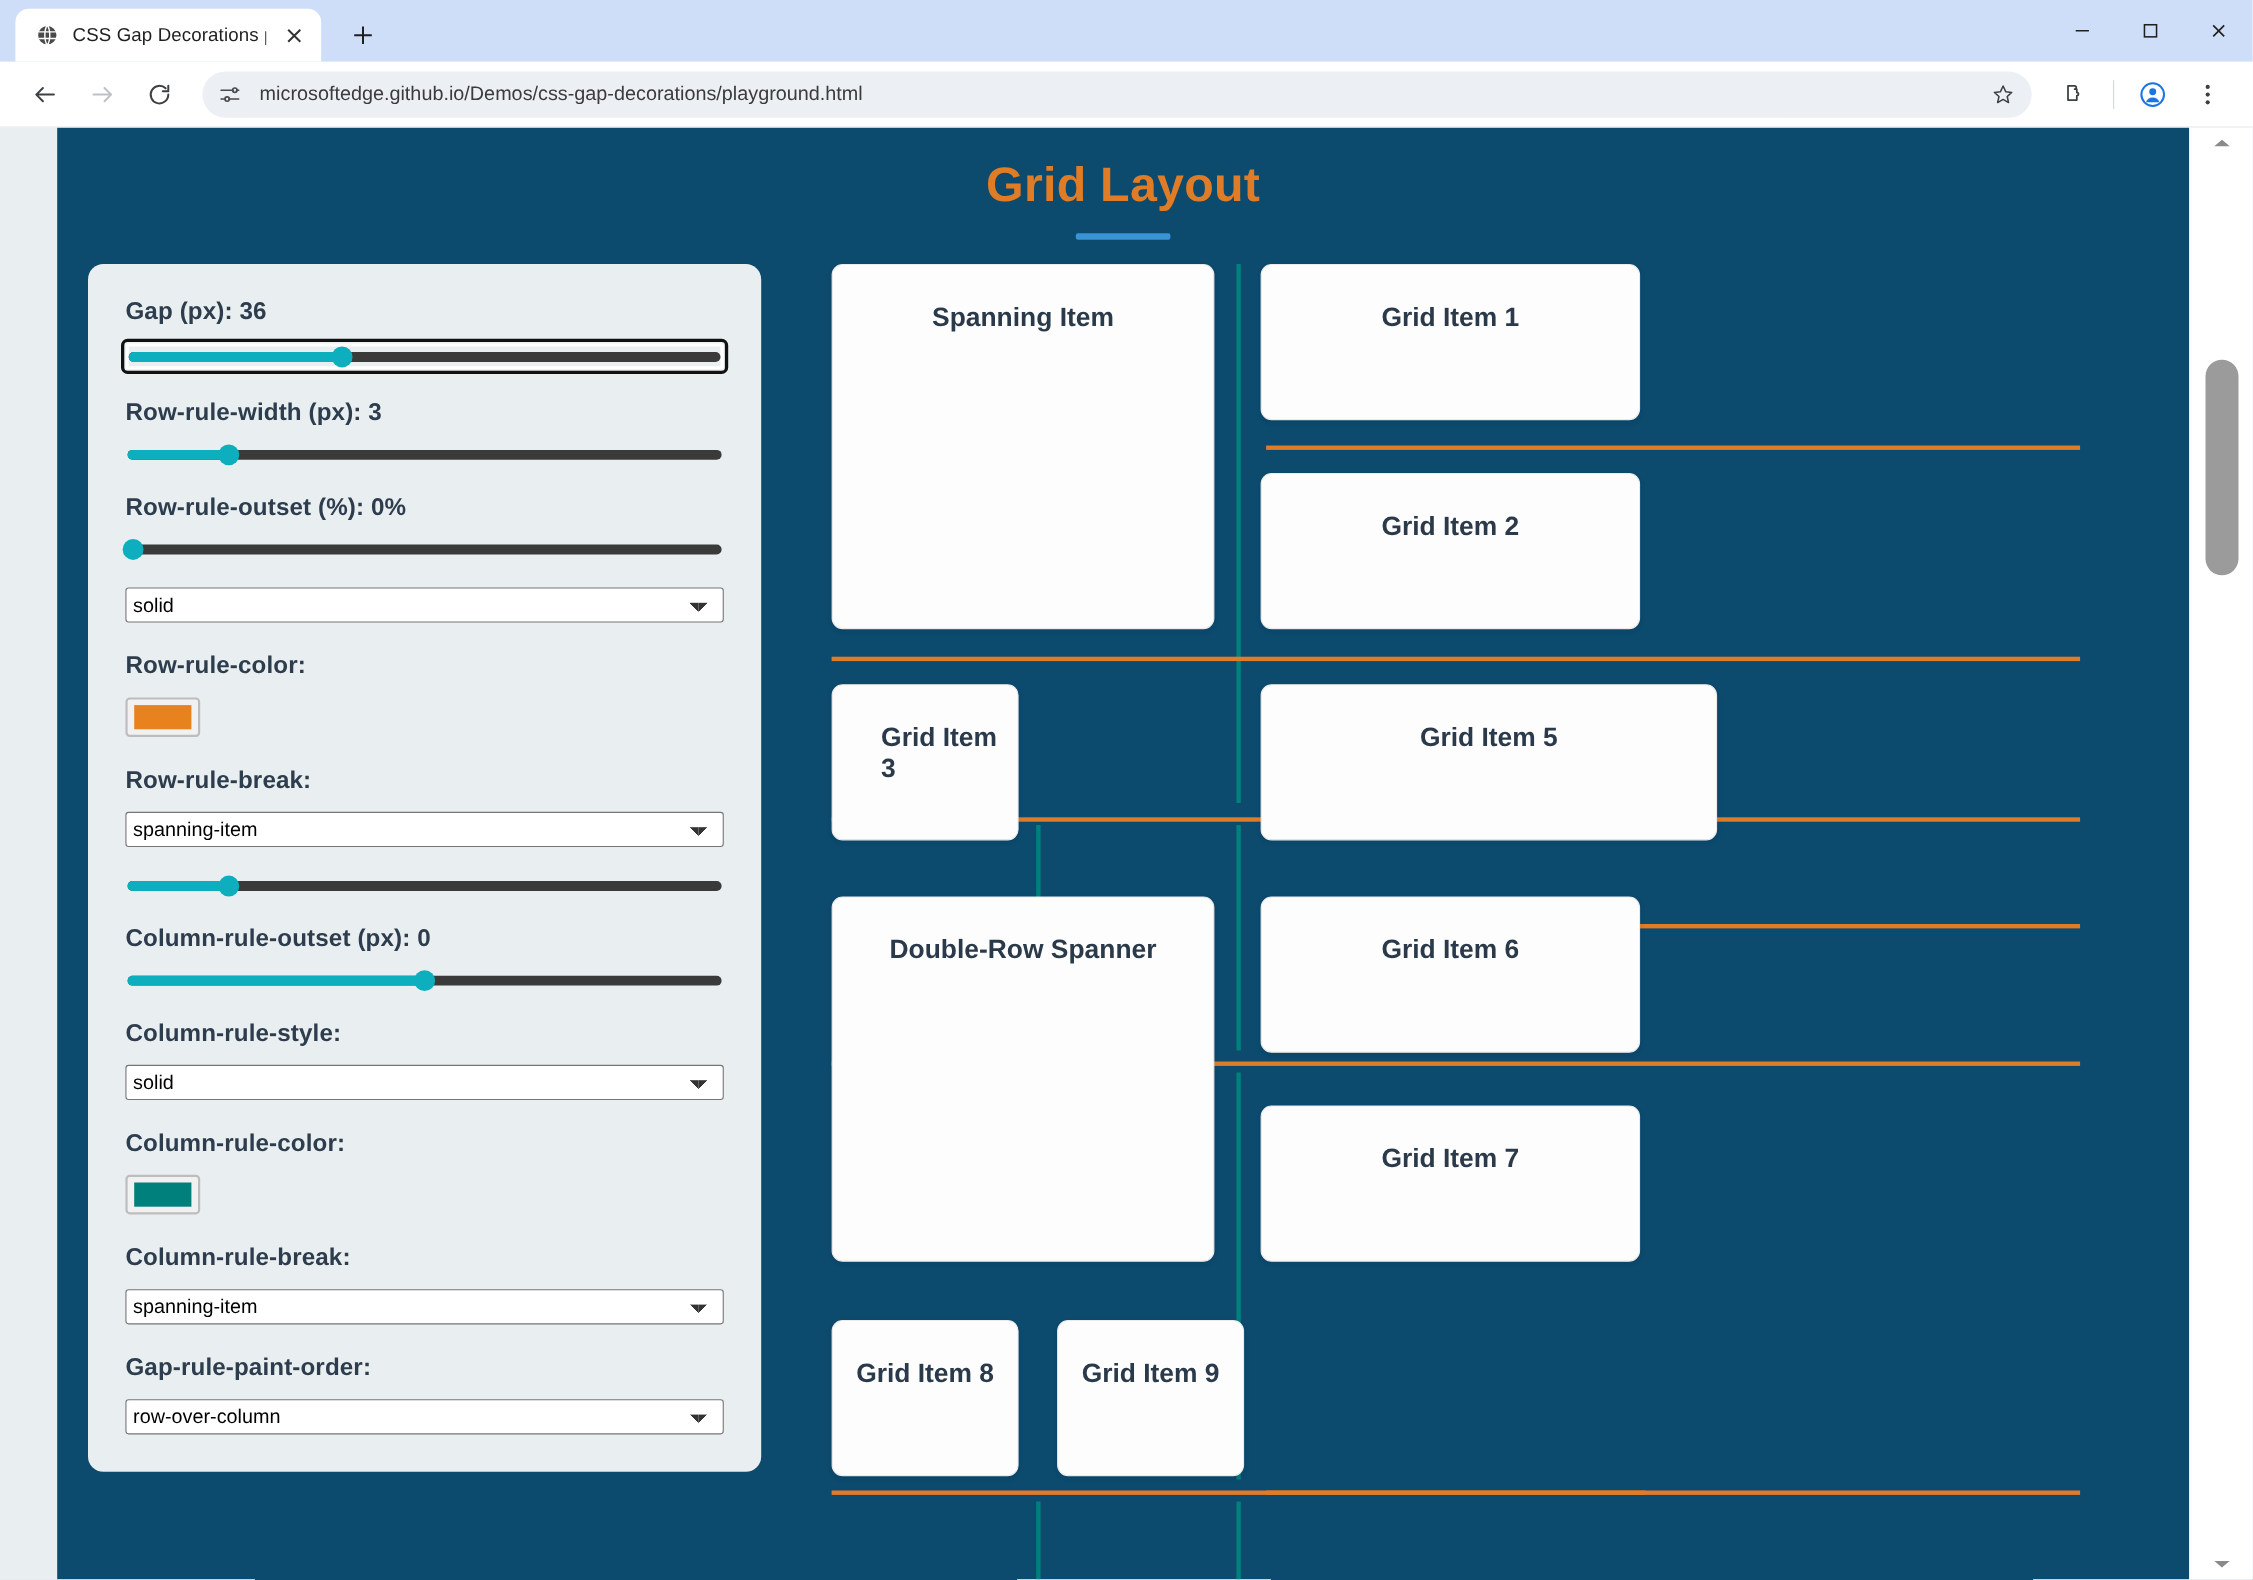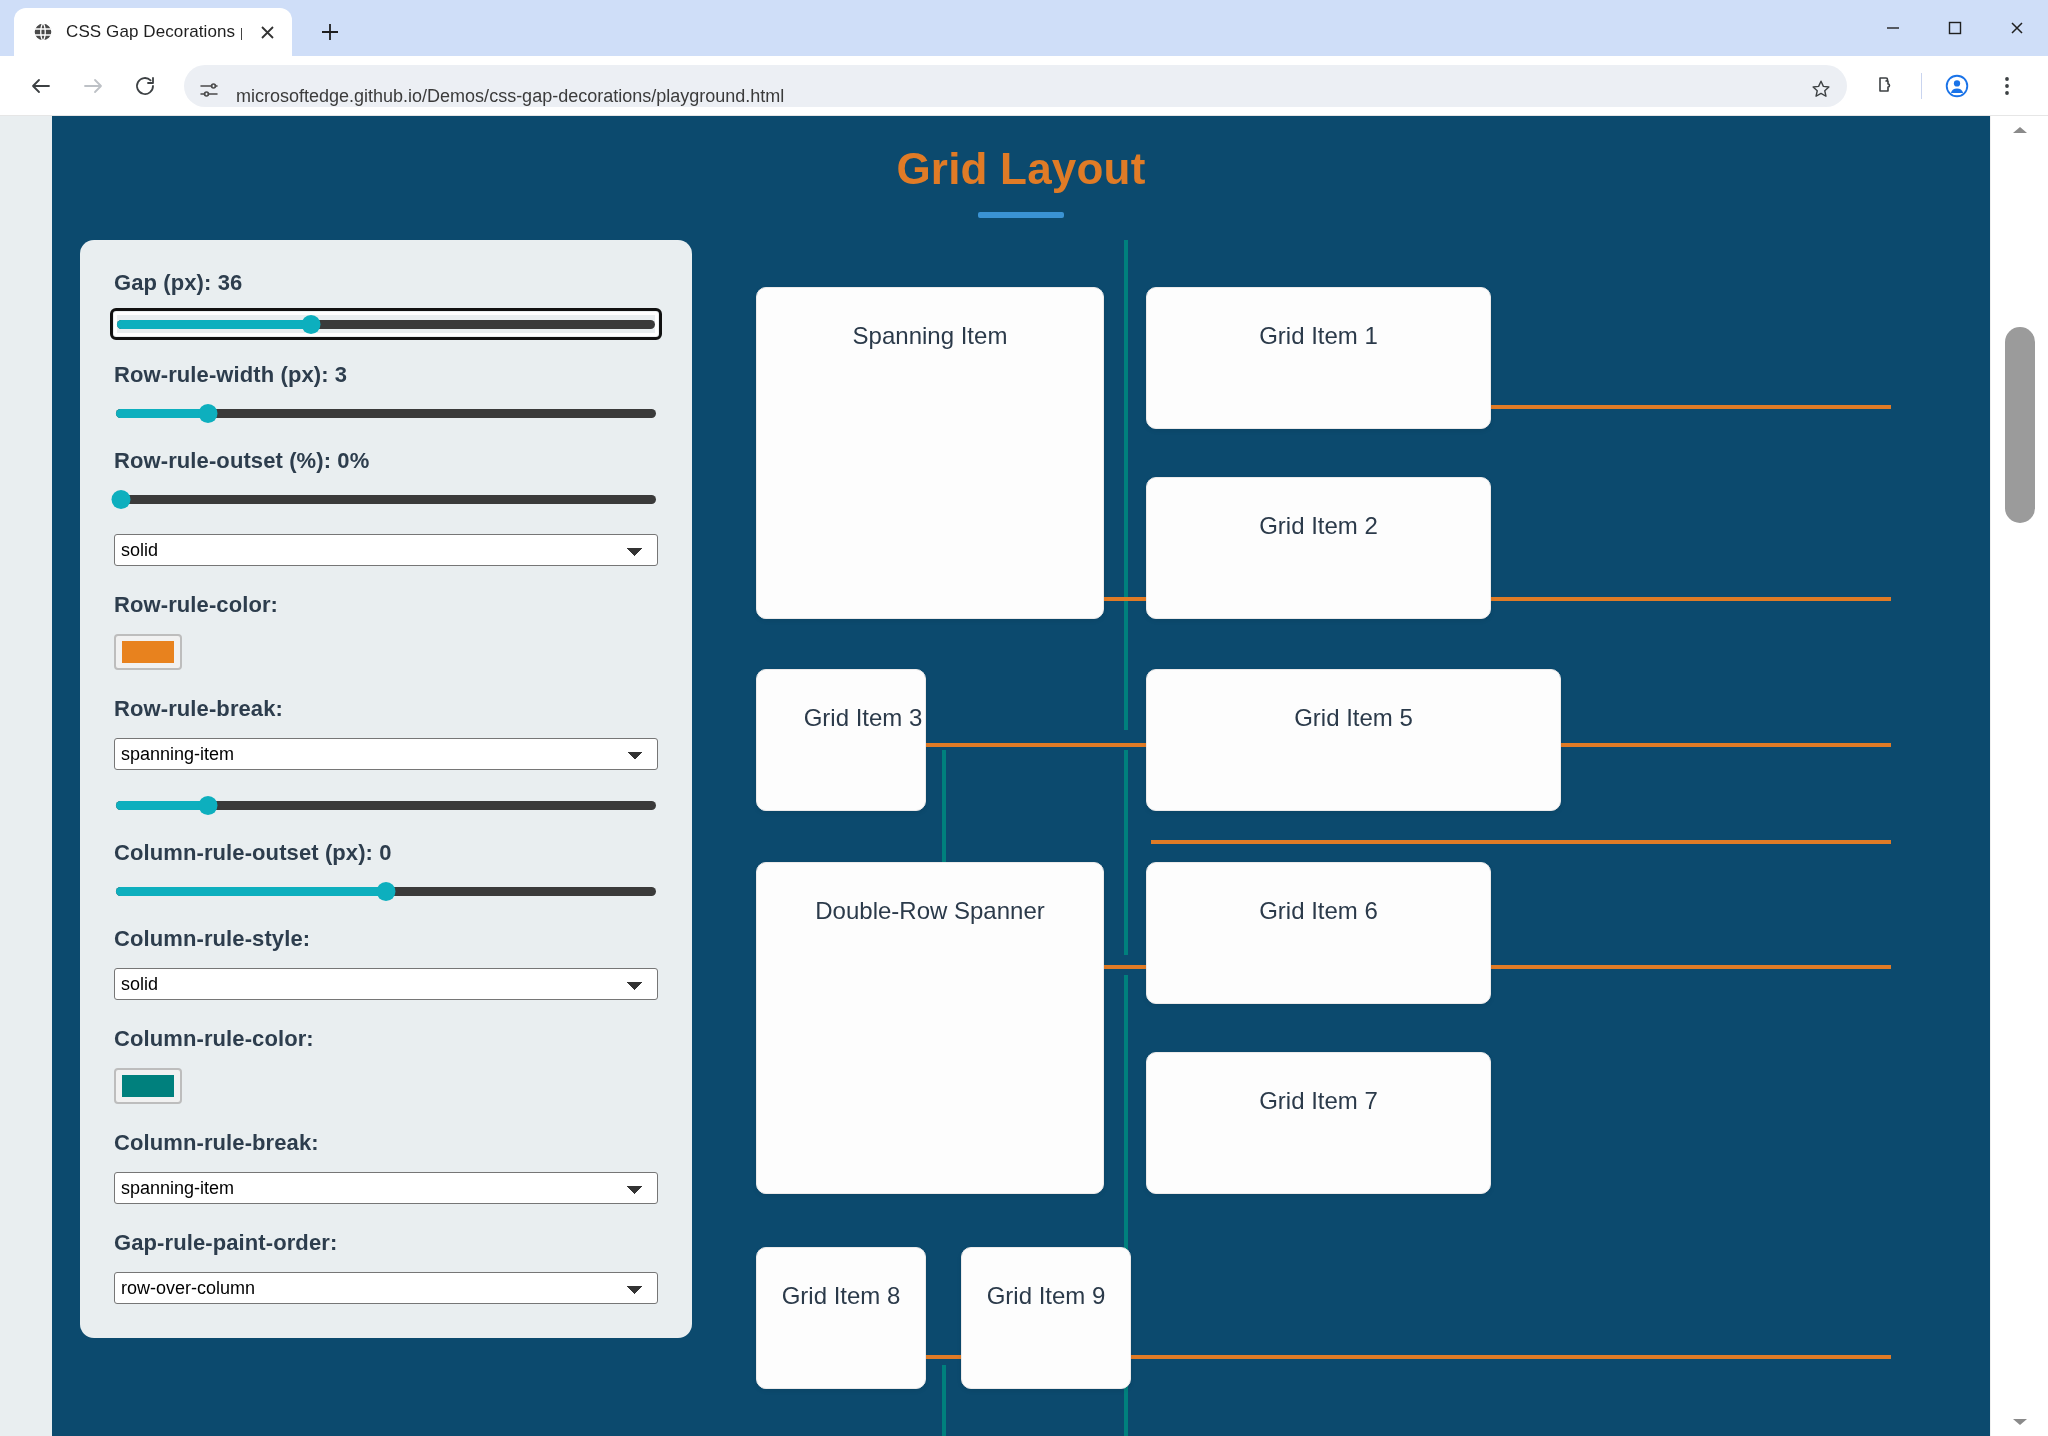--- a/index.html
+++ b/index.html
@@ -41,21 +41,21 @@
 
   .toolbar {
     height: 60px; background: #ffffff; display: flex; align-items: center;
     padding: 0 18px; gap: 6px; flex: 0 0 60px; border-bottom: 1px solid #e6e6e6;
   }
   .navbtn { width: 46px; height: 46px; display: flex; align-items: center; justify-content: center;
             border-radius: 50%; color: #3c4043; }
   .navbtn.dim { color: #bdc1c6; }
   .omnibox {
     flex: 1 1 auto; height: 42px; background: #eceff4; border-radius: 22px;
-    display: flex; align-items: flex-end; padding: 0 8px 0 8px; margin: 0 10px; gap: 10px;
+    display: flex; align-items: center; padding: 0 8px 0 8px; margin: 0 10px; gap: 10px;
   }
   .omni-icon { width: 34px; height: 34px; display:flex; align-items:center; justify-content:center;
                border-radius: 50%; flex: 0 0 34px; }
   .omni-url { flex: 1 1 auto; font-size: 18px; color: #3b3b3b; white-space: nowrap; overflow: hidden; }
   .omni-star { width: 36px; height: 36px; display:flex; align-items:center; justify-content:center; flex:0 0 36px; }
   .tb-right { display: flex; align-items: center; gap: 4px; }
   .tb-btn { width: 46px; height: 46px; display:flex; align-items:center; justify-content:center; border-radius:50%; }
   .tb-sep { width: 1px; height: 26px; background: #c9d4ef; margin: 0 8px; }
 
   
@@ -120,21 +120,21 @@
 
   
   .grid-demo {
     flex: 1 1 auto; position: relative; min-height: 1120px;
   }
   .gcell {
     position: absolute; background: #fdfdfd; border: 1px solid #eceaea; border-radius: 10px;
     box-shadow: 0 2px 5px rgba(0,0,0,.07);
     display: flex; align-items: flex-start; justify-content: center;
     padding-top: 34px;
-    font-size: 24px; font-weight: 400; color: #2b3a4a; margin-top: 47px;
+    font-size: 24px; font-weight: 700; color: #2b3a4a;
   }
   .rule-row { position: absolute; height: 4px; background: #e07b26; }
   .rule-col { position: absolute; width: 4px; background: #00807d; }
 
   
   .scrollbar {
     position: absolute; right: 0; top: 0; bottom: 0; width: 58px;
     background: #ffffff; border-left: 1px solid #f0f0f0;
     display: flex; flex-direction: column; align-items: center;
   }

